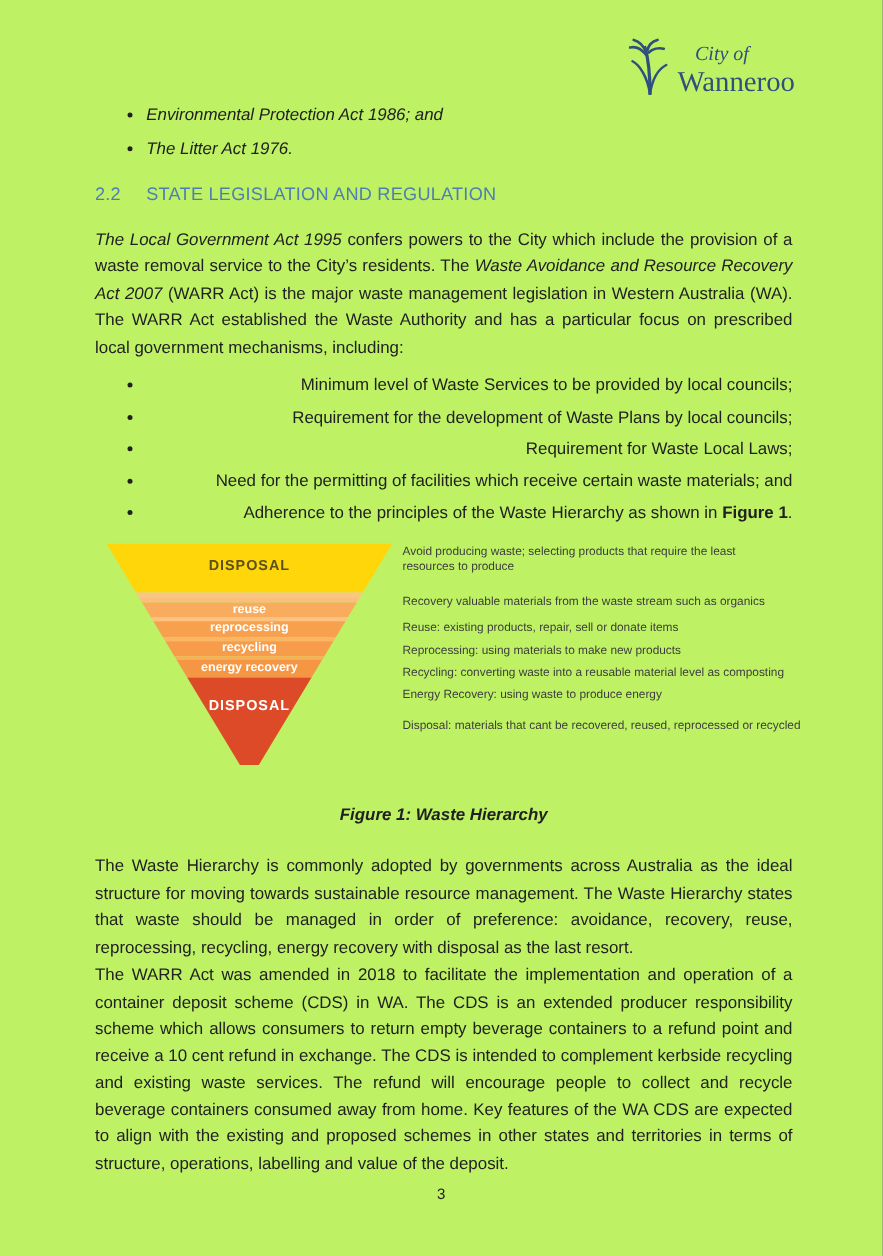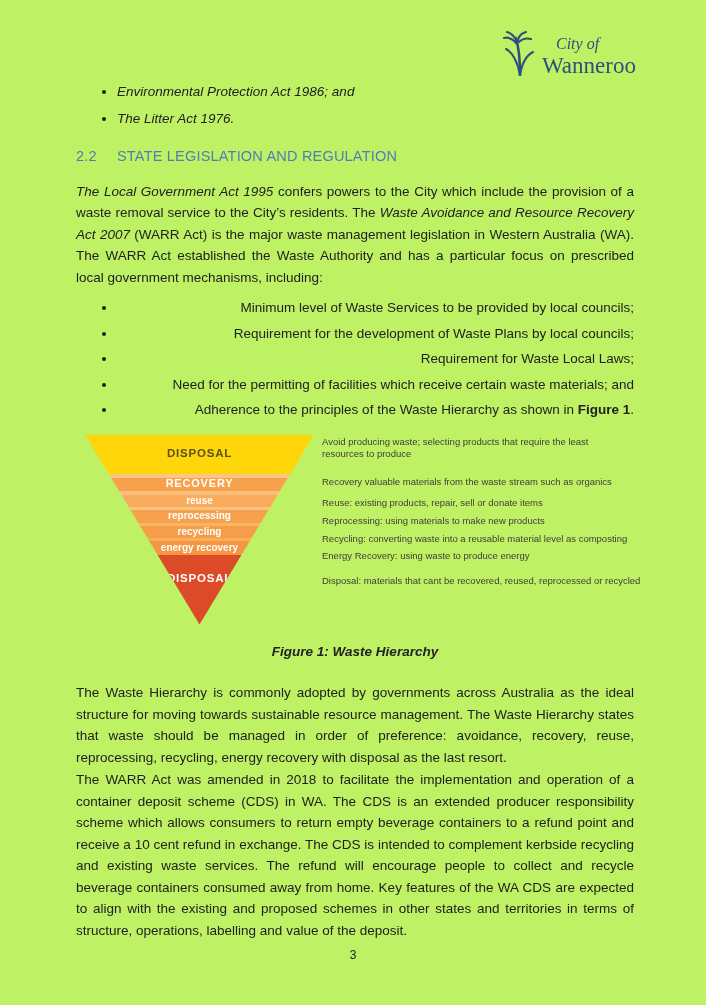--- a/index.html
+++ b/index.html
@@ -116,21 +116,20 @@
       <li>Requirement for the development of Waste Plans by local councils;</li>
       <li>Requirement for Waste Local Laws;</li>
       <li>Need for the permitting of facilities which receive certain waste materials; and</li>
       <li><span>Adherence to the principles of the Waste Hierarchy as shown in </span><span style="font-weight: bold;">Figure 1</span><span>.</span></li>
     </ul>
 
     <div class="figure">
       <div class="pyramid">
         <div class="lvl lvl-avoidance">DISPOSAL</div>
         <div class="stripe-a"></div>
-        <div class="lvl lvl-recovery">RECOVERY</div>
         <div class="stripe-b"></div>
         <div class="lvl lvl-reuse">reuse</div>
         <div class="stripe-c"></div>
         <div class="lvl lvl-reprocessing">reprocessing</div>
         <div class="stripe-d"></div>
         <div class="lvl lvl-recycling">recycling</div>
         <div class="stripe-e"></div>
         <div class="lvl lvl-energy">energy recovery</div>
         <div class="lvl lvl-disposal">DISPOSAL</div>
       </div>

